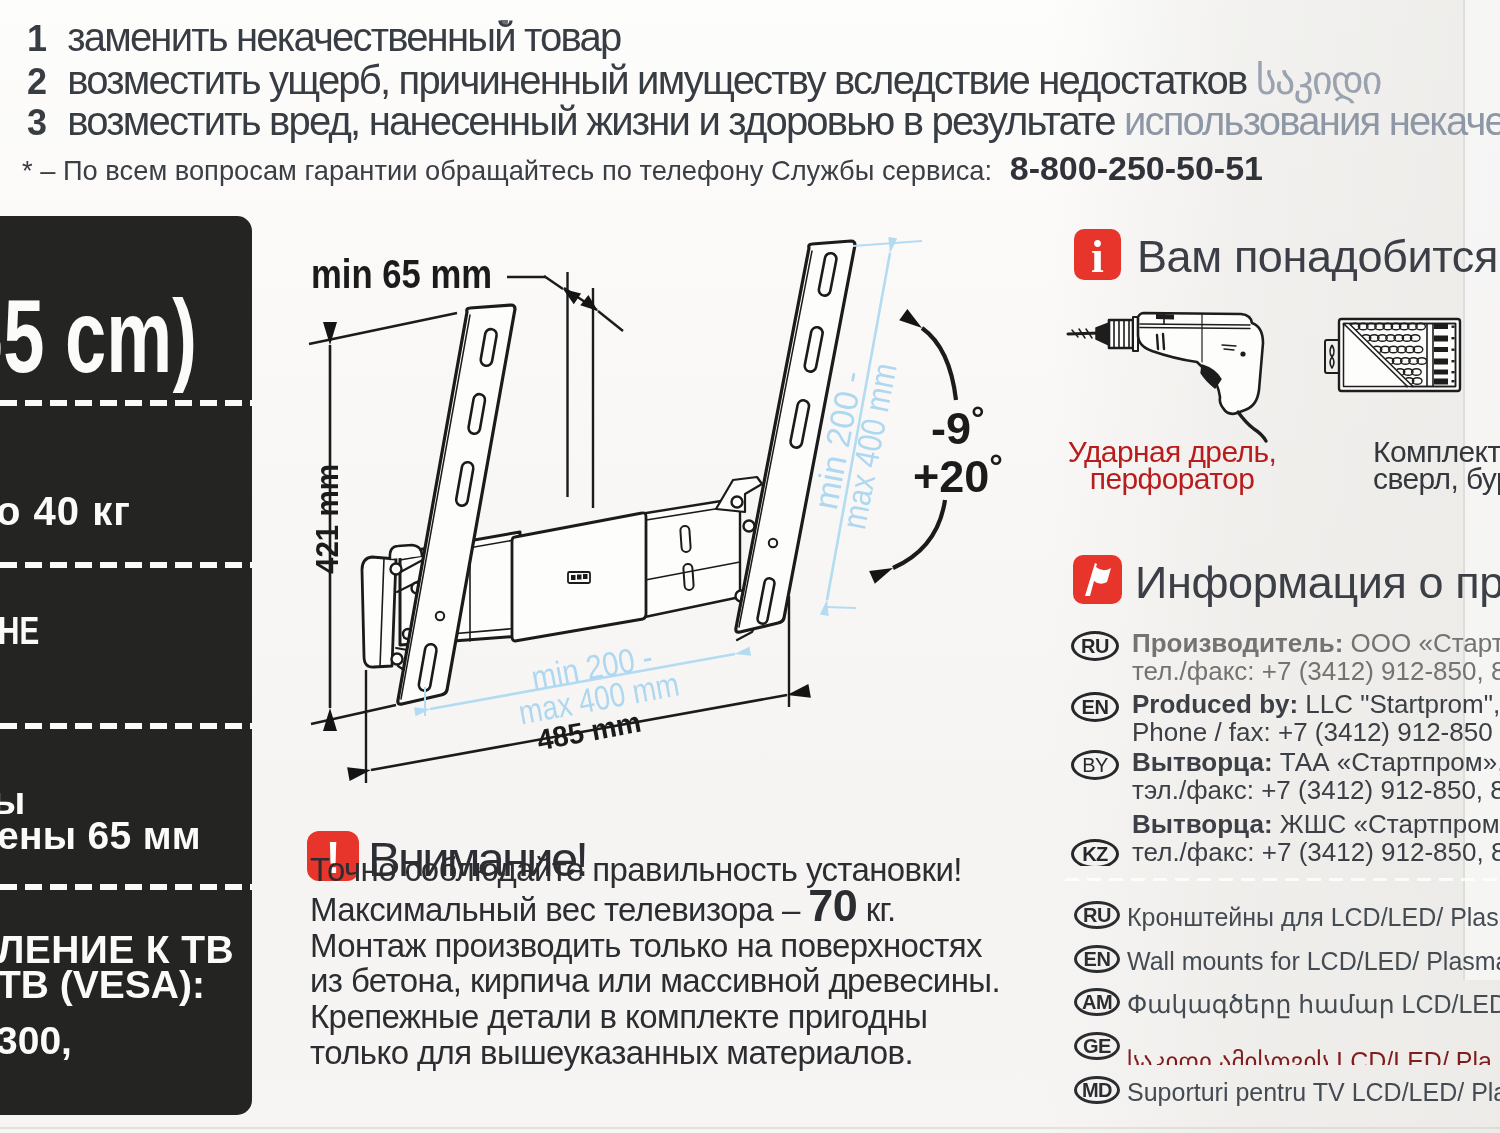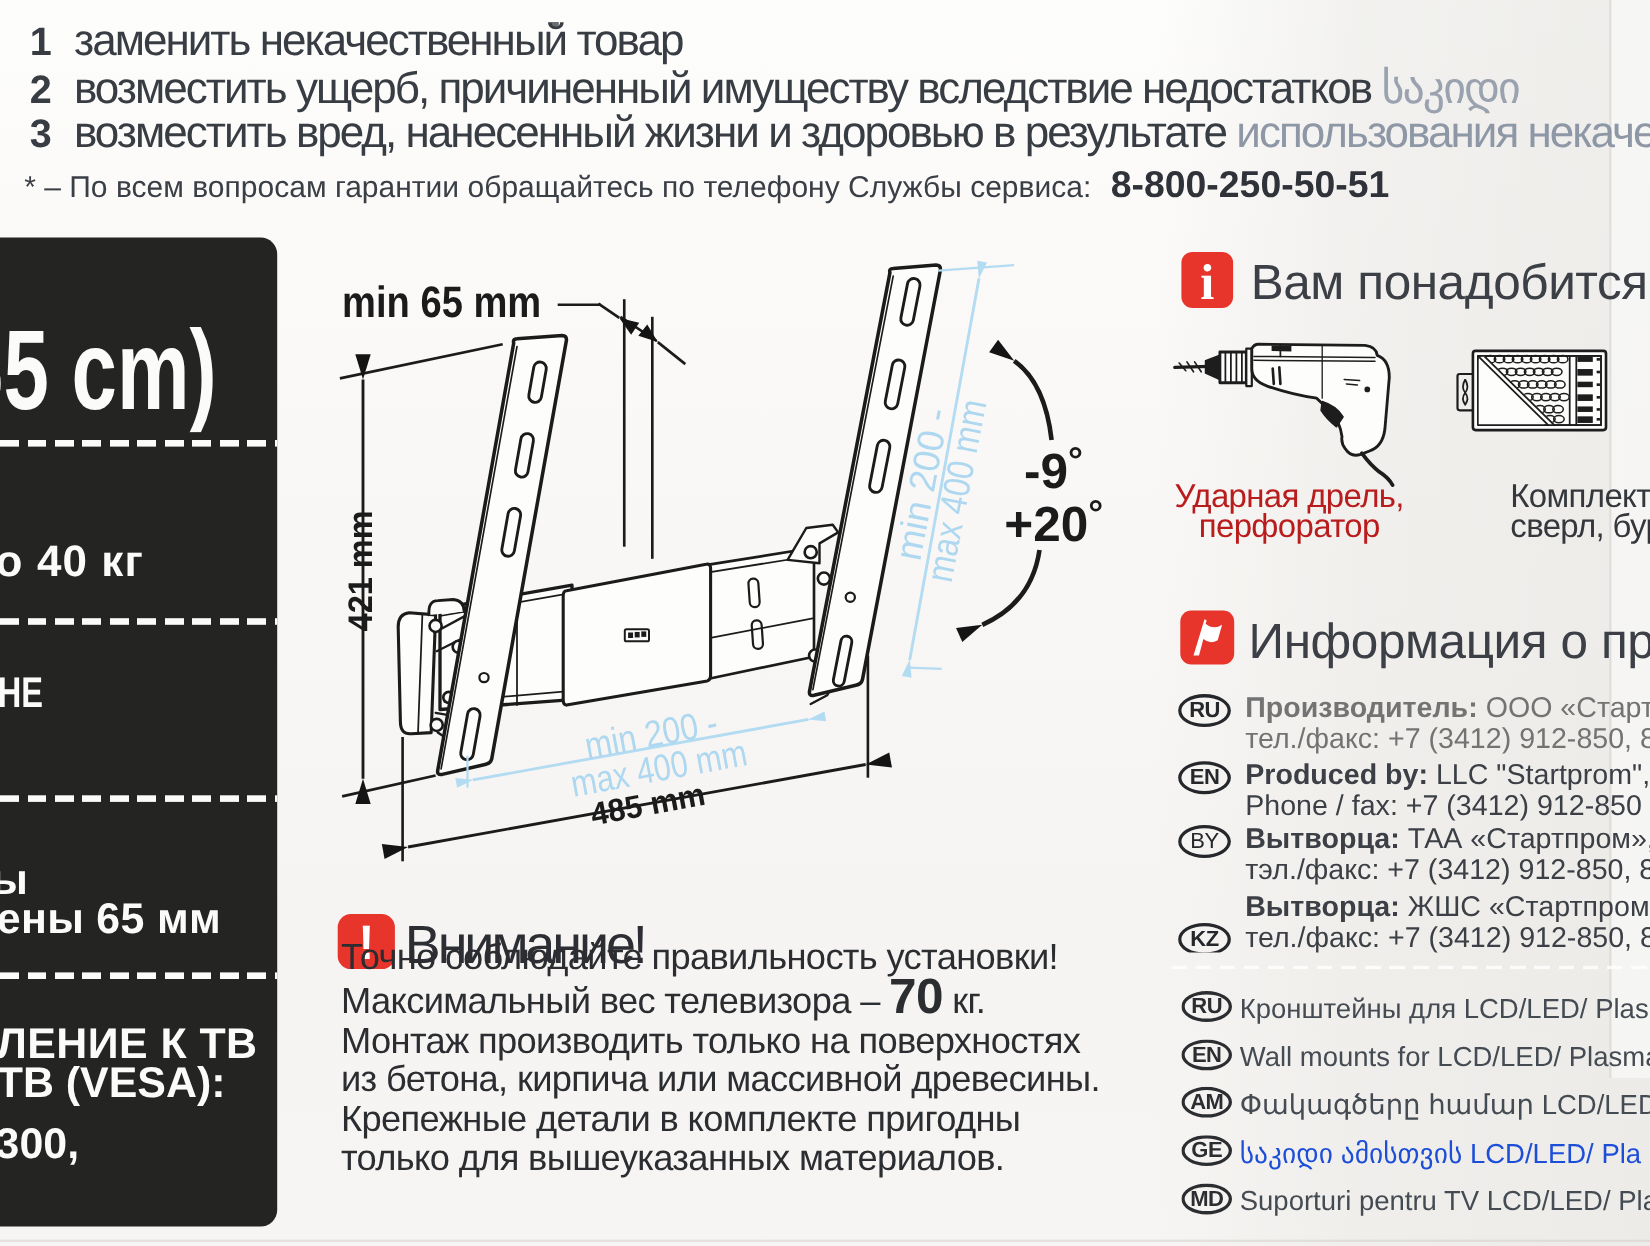--- a/index.html
+++ b/index.html
@@ -344,21 +344,21 @@
   <div style="margin-left:53px;margin-top:2px;font-size:25px;color:#454b53;white-space:nowrap;">Wall mounts for LCD/LED/ Plasma</div>
 </div>
 
 <div class="abs" style="left:1074px;top:988px;width:426px;overflow:hidden;height:33px;">
   <span style="position:absolute;left:0;top:0;width:40px;height:22px;border:3px solid #2b2d31;border-radius:50%;color:#2b2d31;font-size:20px;font-weight:bold;text-align:center;line-height:23px;letter-spacing:-0.5px;">AM</span>
   <div style="margin-left:53px;margin-top:2px;font-size:25px;color:#454b53;white-space:nowrap;">Փակագծերը համար LCD/LED/</div>
 </div>
 
 <div class="abs" style="left:1074px;top:1032px;width:426px;overflow:hidden;height:33px;">
   <span style="position:absolute;left:0;top:0;width:40px;height:22px;border:3px solid #2b2d31;border-radius:50%;color:#2b2d31;font-size:20px;font-weight:bold;text-align:center;line-height:23px;letter-spacing:-0.5px;">GE</span>
-  <div style="margin-left:53px;margin-top:2px;font-size:25px;color:#1d4ed8;white-space:nowrap;">საკიდი ამისთვის LCD/LED/ Pla</div>
+  <div style="margin-left:53px;margin-top:15px;font-size:25px;color:#7f1d1d;white-space:nowrap;">საკიდი ამისთვის LCD/LED/ Pla</div>
 </div>
 
 <div class="abs" style="left:1074px;top:1076px;width:426px;overflow:hidden;height:33px;">
   <span style="position:absolute;left:0;top:0;width:40px;height:22px;border:3px solid #2b2d31;border-radius:50%;color:#2b2d31;font-size:20px;font-weight:bold;text-align:center;line-height:23px;letter-spacing:-0.5px;">MD</span>
   <div style="margin-left:53px;margin-top:2px;font-size:25px;color:#454b53;white-space:nowrap;">Suporturi pentru TV LCD/LED/ Pla</div>
 </div>
 
 <div class="abs" style="left:0;top:1127px;width:1500px;height:2px;background:rgba(205,205,201,.5);"></div>
 
 </body></html>

